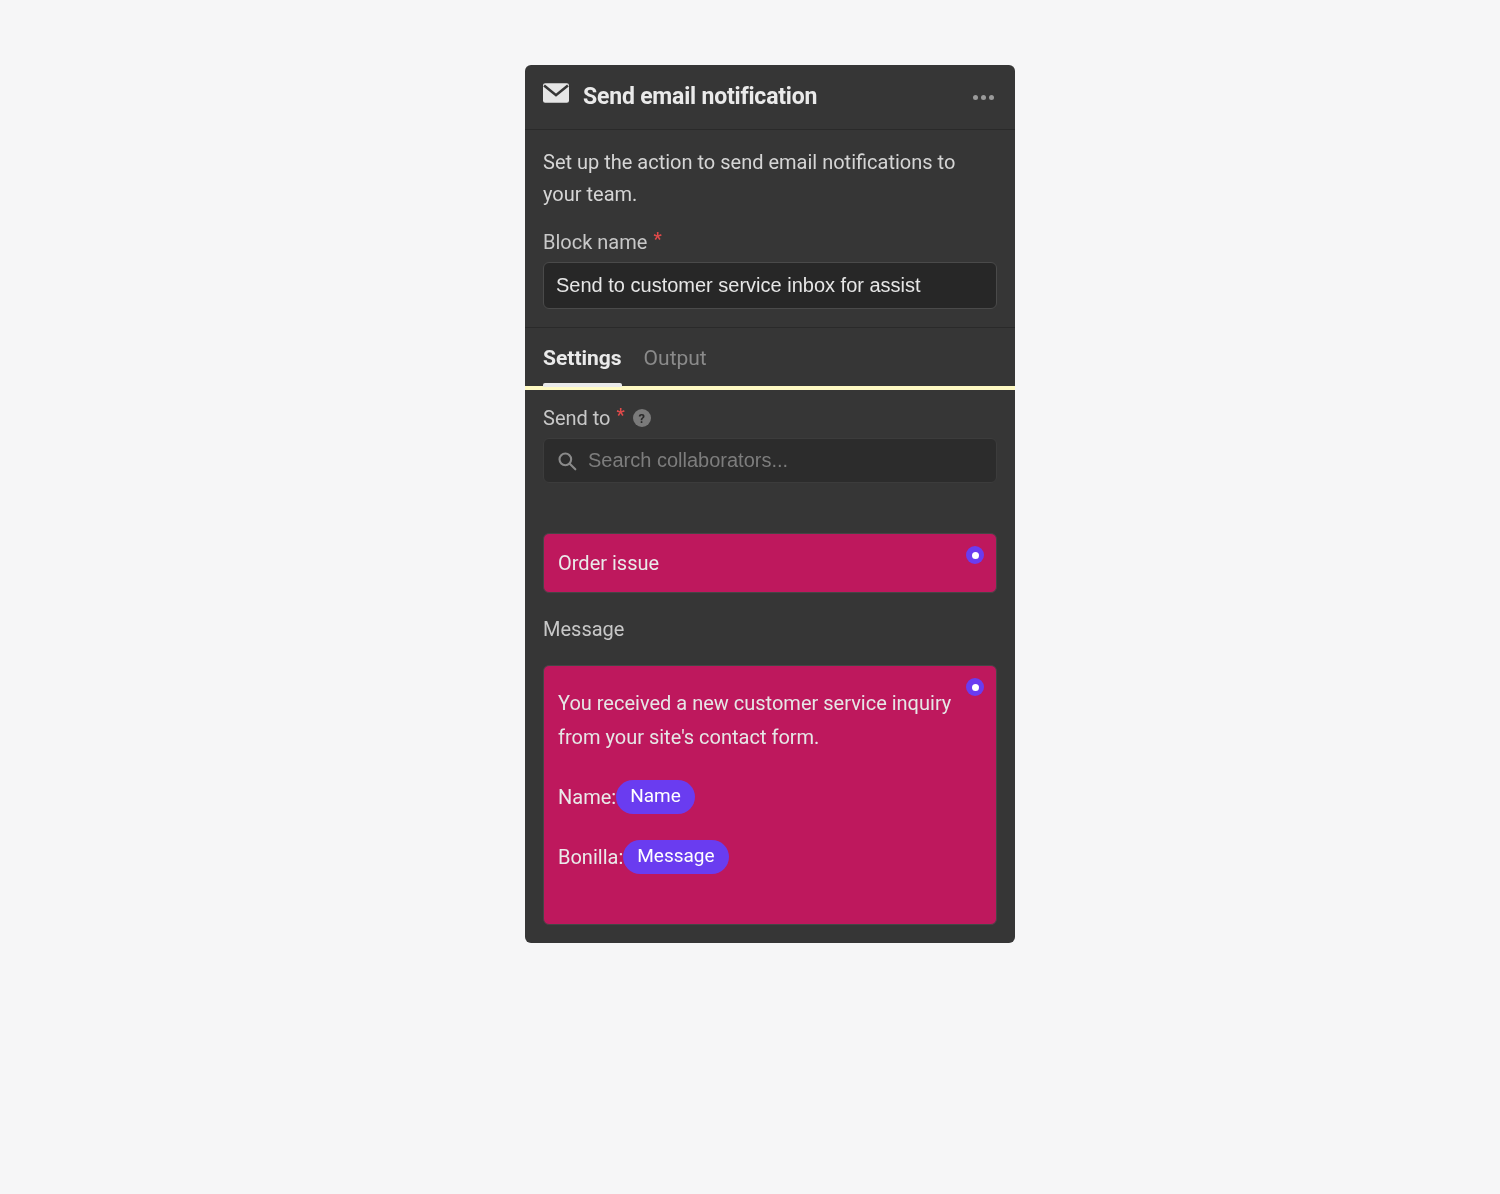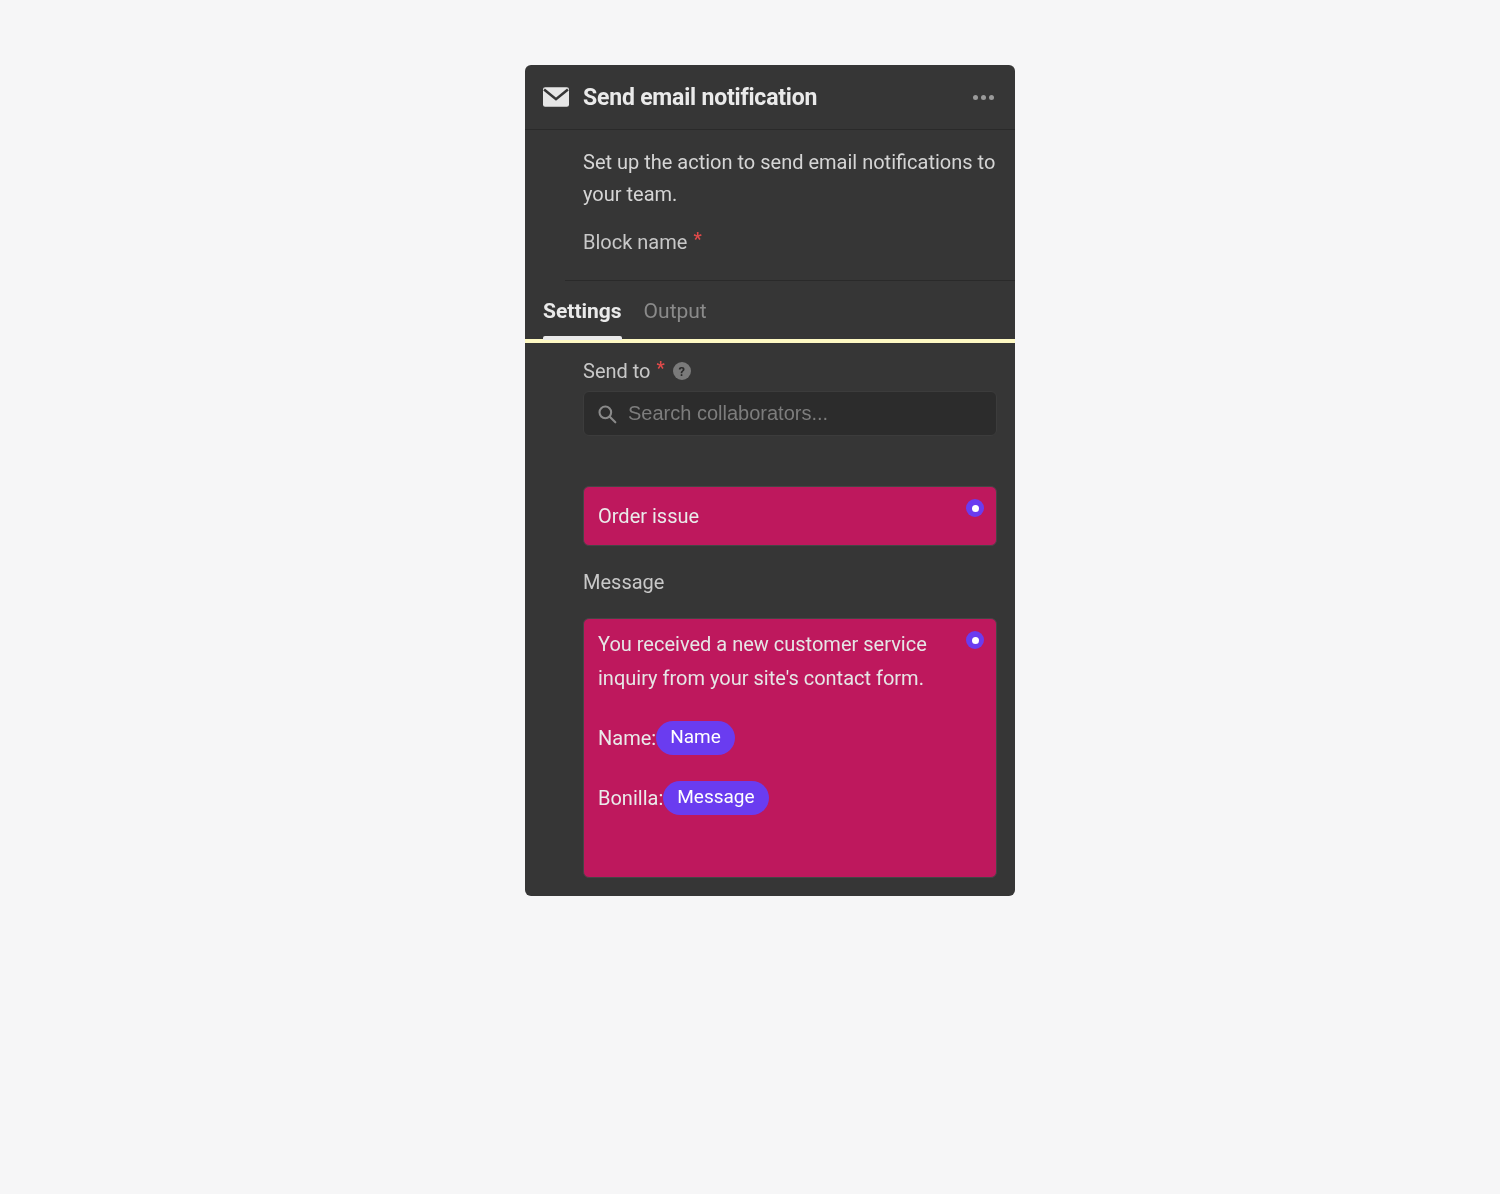--- a/index.html
+++ b/index.html
@@ -15,21 +15,20 @@
     left: 525px;
     top: 65px;
     width: 490px;
     background: #363636;
     border-radius: 6px;
     overflow: hidden;
     color: #e6e6e6;
   }
   .panel-header {
     display: flex;
-    align-items: center;
     padding: 18px 18px 18px 18px;
     border-bottom: 1px solid #2a2a2a;
   }
   .panel-header .mail-icon {
     width: 26px;
     height: 20px;
     flex: 0 0 auto;
     margin-right: 14px;
   }
   .panel-title {
@@ -48,21 +47,20 @@
     color: #9a9a9a;
     cursor: pointer;
   }
   .more-btn .dot {
     width: 5px; height: 5px; border-radius: 50%; background: #9a9a9a; margin: 0 1.5px;
   }
 
   .section {
     padding: 16px 18px 18px 18px;
     border-bottom: 1px solid #2a2a2a;
-    margin-left: 40px;
   }
   .section.last { border-bottom: none; padding-bottom: 18px;}
   .desc {
     font-size: 20px;
     line-height: 1.6;
     color: #d5d5d5;
     margin-bottom: 20px;
   }
   .field-label {
     font-size: 20px;
@@ -167,21 +165,21 @@
   .rich-box {
     position: relative;
     background: #be185d;
     border: 1px solid #454545;
     border-radius: 6px;
     padding: 12px 44px 12px 14px;
     font-size: 20px;
     color: #eaeaea;
     line-height: 1.7;
   }
-  .rich-box.msg { min-height: 260px; padding-top: 8px; padding-bottom: 14px; }
+  .rich-box.msg { min-height: 260px; padding-top: 20px; padding-bottom: 14px; }
   .dot-indicator {
     position: absolute;
     top: 12px; right: 12px;
     width: 18px; height: 18px;
     border-radius: 50%;
     background: #6a3cf0;
     display: flex; align-items: center; justify-content: center;
   }
   .dot-indicator::after {
     content: "";
@@ -220,20 +218,21 @@
       <span class="dot"></span>
     </div>
   </div>
 
   <div class="section">
     <div class="desc">Set up the action to send email notifications to your team.</div>
     <div class="field-label">
       <span>Block name</span>
       <span class="req">*</span>
     </div>
+    <input type="text" class="text-input" value="Send to customer service inbox for assist" style="">
   </div>
 
   <div class="tabs">
     <div class="tab active">Settings</div>
     <div class="tab">Output</div>
   </div>
 
   <div class="section last">
 
     <div class="field-label">

